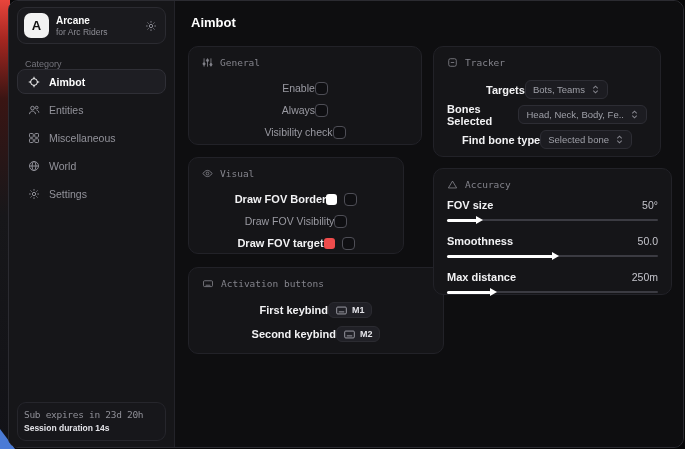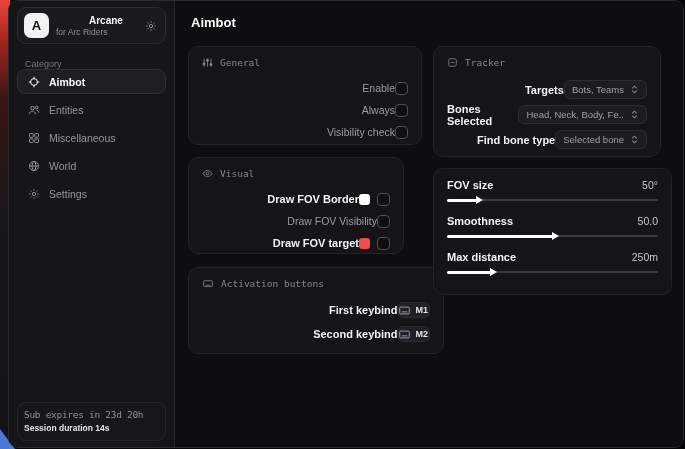--- a/index.html
+++ b/index.html
@@ -36,21 +36,21 @@
   }
   .app-card {
     height:37px; border:1px solid #2b2b31; border-radius:9px; background:#1a1a1e;
     display:flex; align-items:center; gap:7px; padding:0 8px 0 6px;
   }
   .logo {
     width:25px; height:25px; border-radius:7px; background:#f2f2f2;
     color:#111; font-weight:bold; font-size:13px;
     display:flex; align-items:center; justify-content:center; flex-shrink:0;
   }
-  .app-name { font-size:10px; font-weight:bold; color:#fafafa; line-height:12px;margin-left:33px; }
+  .app-name { font-size:10px; font-weight:bold; color:#fafafa; line-height:12px; }
   .app-sub { font-size:8.5px; color:#8d8d95; line-height:10px; }
   .app-gear { margin-left:auto; color:#8d8d95; display:flex; cursor:pointer; }
 
   .category-label { margin:15px 0 0 8px; font-size:9px; color:#74747c; }
 
   .nav-item {
     height:25px; display:flex; align-items:center; gap:9px; padding:0 10px;
     margin-bottom:3px; border:1px solid transparent; border-radius:8px;
     color:#93939b; font-size:10.5px; cursor:pointer;
   }
@@ -77,34 +77,34 @@
   #card-activation { left:13px;  top:266px; width:256px; height:87px; }
   #card-tracker    { left:258px; top:45px;  width:228px; height:111px; }
   #card-accuracy   { left:258px; top:167px; width:239px; height:127px; }
 
   .sec-head {
     display:flex; align-items:center; gap:7px; color:#84848c;
     font-family:"DejaVu Sans Mono", monospace; font-size:9.5px; margin-bottom:9px;
   }
   .sec-head .sico { display:flex; }
 
-  .row { display:flex; align-items:center; justify-content:flex-end; height:22px; }
+  .row { display:flex; align-items:center; justify-content:center; height:22px; }
   .row-label { font-size:10.5px; color:#9a9aa2; }
   .row-label.bright { font-size:11px; font-weight:bold; color:#f2f2f4; }
   .row-right { display:flex; align-items:center; gap:7px; }
 
   .checkbox {
     width:13px; height:13px; border:1.5px solid #4e4e56; border-radius:4px;
     background:#0f0f12; cursor:pointer; flex-shrink:0;
   }
   .swatch { width:11px; height:11px; border-radius:3px; cursor:pointer; flex-shrink:0; }
 
   .key-btn {
     display:flex; align-items:center; gap:5px; background:#202026;
-    border:1px solid #2b2b31; border-radius:6px; padding:2px 1px;
+    border:1px solid #2b2b31; border-radius:6px; padding:2px 7px;
     font-size:9px; font-weight:bold; color:#e3e3e8; cursor:pointer;
   }
   .key-btn .kico { display:flex; color:#a9a9b1; }
 
   .select-btn {
     display:flex; align-items:center; gap:6px; background:#1c1c21;
     border:1px solid #2d2d34; border-radius:6px; padding:3px 7px;
     font-size:9.5px; color:#9fa0a8; white-space:nowrap; cursor:pointer;
   }
   .select-btn .cico { display:flex; color:#84848c; }
@@ -344,20 +344,28 @@
           <span class="cico">
             <svg width="9" height="9" viewBox="0 0 16 16" fill="none" stroke="currentColor" stroke-width="1.8">
               <path d="M4 6l4-3.8L12 6M4 10l4 3.8L12 10"></path>
             </svg>
           </span>
         </span>
       </div>
     </div>
 
     <div class="card" id="card-accuracy">
+      <div class="sec-head">
+        <span class="sico">
+          <svg width="11" height="11" viewBox="0 0 16 16" fill="none" stroke="currentColor" stroke-width="1.2">
+            <path d="M8 3l6 10H2z"></path>
+          </svg>
+        </span>
+        <span>Accuracy</span>
+      </div>
 
       <div class="acc-group">
         <div class="acc-labels">
           <span class="row-label bright">FOV size</span>
           <span class="acc-value">50°</span>
         </div>
         <div class="slider">
           <div class="slider-track"></div>
           <div class="slider-fill" style="width: 14%;">
             <div class="slider-thumb"></div>

